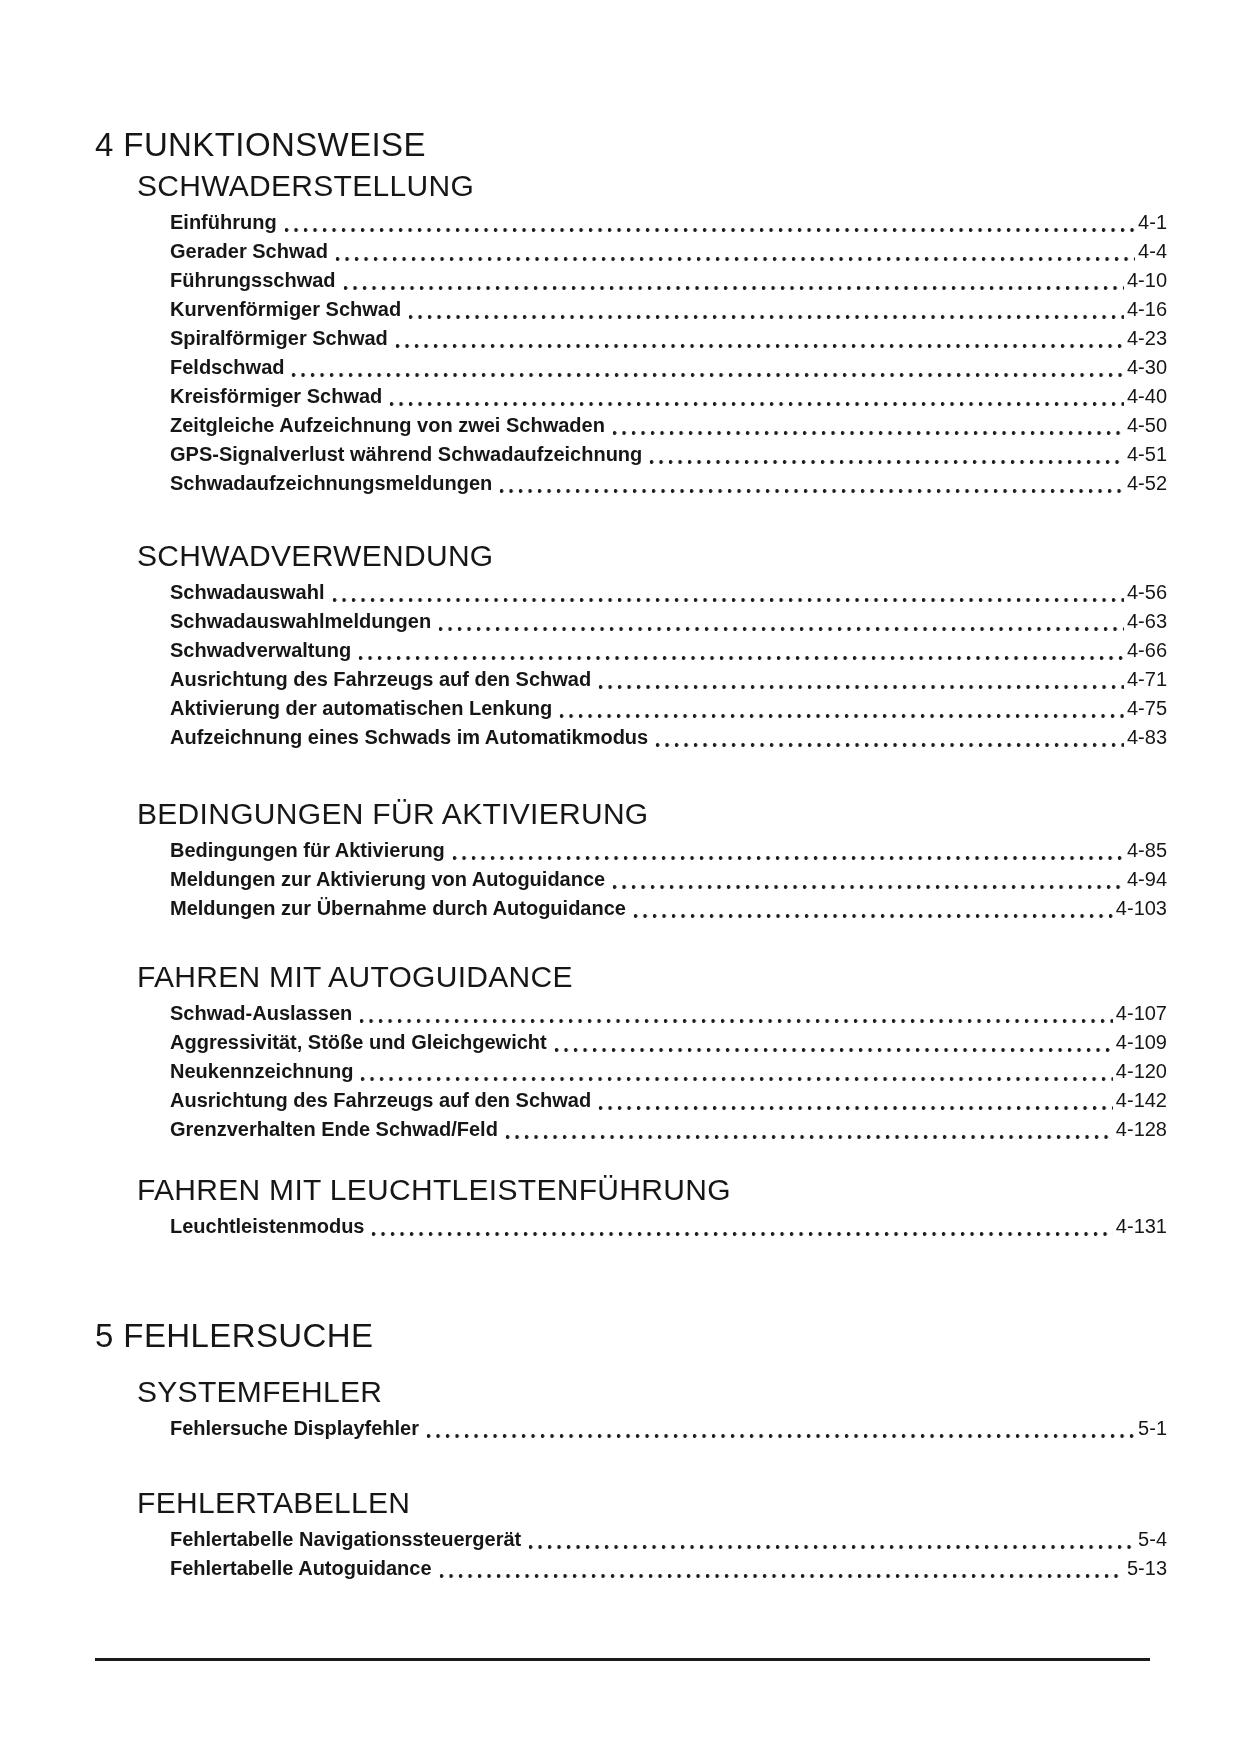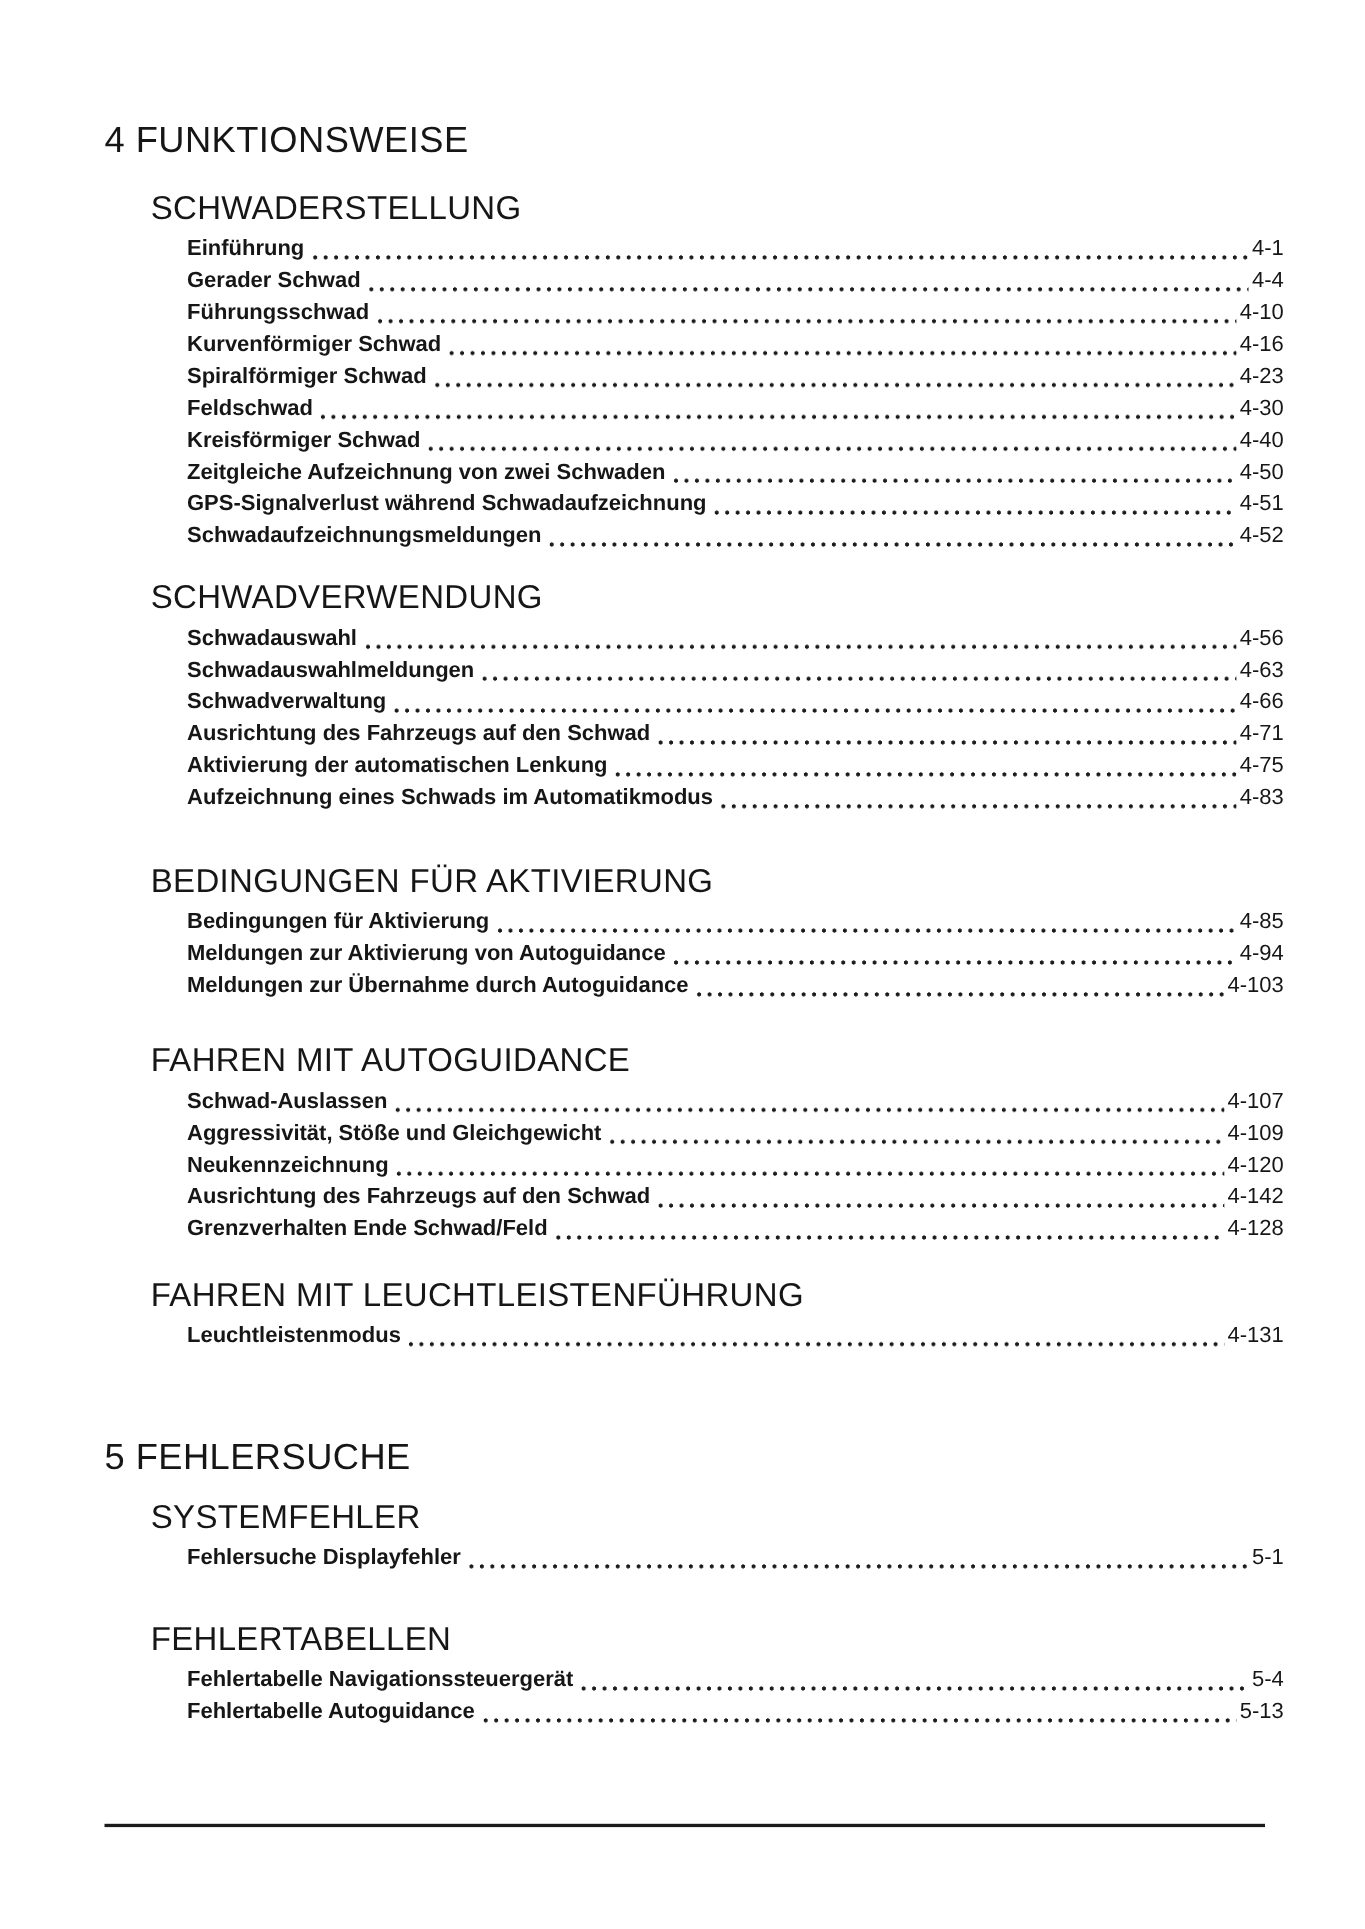--- a/index.html
+++ b/index.html
@@ -4,43 +4,43 @@
 <style>
   html,body{margin:0;padding:0;background:#ffffff;}
   .page{
     position:relative;
     width:1241px;height:1754px;
     background:#ffffff;
     font-family:"Liberation Sans", sans-serif;
     color:#161616;
     overflow:hidden;
   }
-  .content{position:absolute;left:95px;top:108px;width:1072px;}
+  .content{position:absolute;left:95px;top:126px;width:1072px;}
   h1.chapter{
     margin:0;font-size:33px;line-height:38px;font-weight:400;letter-spacing:.4px;
   }
   .sec{margin-left:42px;}
   h2.section{
     margin:0;font-size:30px;line-height:36px;font-weight:400;letter-spacing:.3px;
   }
   .rows{margin:4px 0 0 33px;}
   .row{
     display:flex;align-items:baseline;
     font-size:20px;line-height:29px;white-space:nowrap;
   }
   .t{flex:0 0 auto;font-weight:bold;}
   .leader{
     flex:1 1 auto;align-self:flex-end;
     height:6px;margin:0 3px 4px 7px;
     background-image:radial-gradient(circle at 2.5px 3px,#1a1a1a 1.6px,transparent 2.1px);
     background-size:9.5px 6px;background-repeat:repeat-x;background-position:left bottom;
   }
   .p{flex:0 0 auto;text-align:center;}
-  .mt12{margin-top:26px;}
-  .mt48{margin-top:24px;}
+  .mt12{margin-top:4px;}
+  .mt48{margin-top:40px;}
   .mt44{margin-top:44px;}
   .mt36{margin-top:36px;}
   .mt28{margin-top:28px;}
   .mt8{margin-top:19px;}
   .mt42{margin-top:42px;}
   .chapter-block-2{margin-top:76px;}
   .footer-rule{
     position:absolute;left:95px;top:1658px;width:1055px;height:3px;background:#1a1a1a;
   }
 </style>

